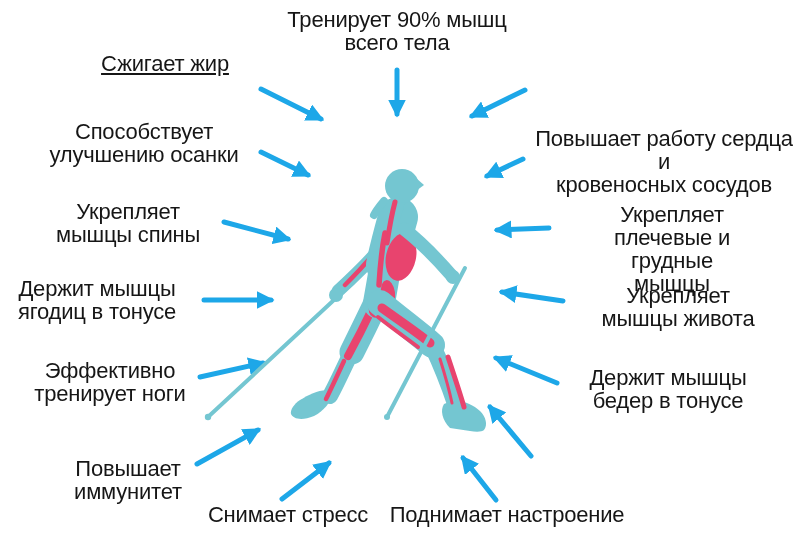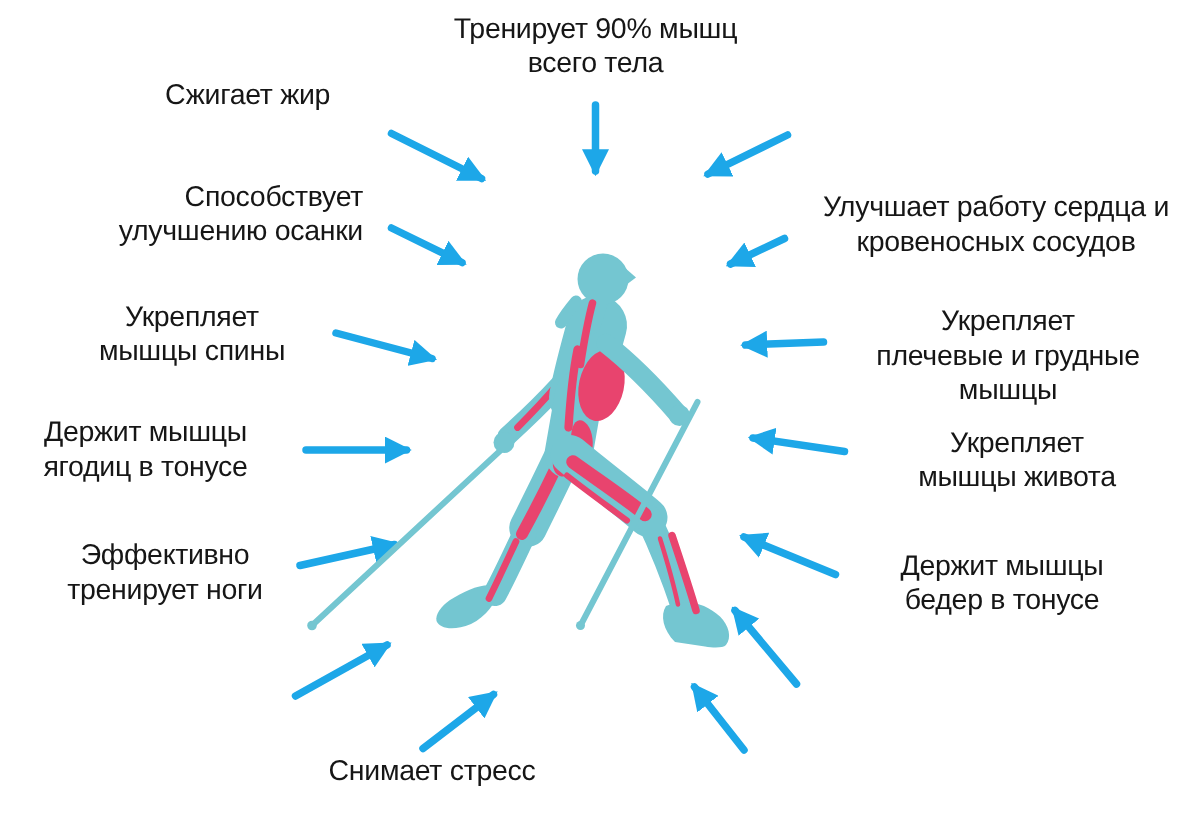--- a/index.html
+++ b/index.html
@@ -14,21 +14,21 @@
     position:relative;
     width:800px;height:544px;
     background:var(--bg);
     overflow:hidden;
     font-family:"Liberation Sans",sans-serif;
   }
   .label{
     position:absolute;
     white-space:pre-line;
     text-align:center;
-    font-size:19px;
+    font-size:22px;
     line-height:23px;
     color:var(--ink);
     letter-spacing:-0.2px;
   }
   .layer{position:absolute;left:0;top:0;}
   .arrow-line{stroke:var(--arrow);stroke-width:5;stroke-linecap:round;}
   .arrow-head-path{fill:var(--arrow);}
   .body-stroke{stroke:var(--body);fill:none;stroke-linecap:round;stroke-linejoin:round;}
   .body-fill{fill:var(--body);stroke:none;}
   .muscle-stroke{stroke:var(--muscle);fill:none;stroke-linecap:round;}
@@ -101,33 +101,36 @@
     <path class="muscle-stroke" d="M250,214 C255,230 259,244 262,258" stroke-width="3"></path>
 
     <line class="pole" x1="275" y1="123" x2="197" y2="272"></line>
     <circle class="body-fill" cx="197" cy="272" r="3"></circle>
     <path class="body-stroke" d="M214,84 C232,98 249,116 262,131" stroke-width="13"></path>
     <circle class="body-fill" cx="263" cy="132" r="7"></circle>
   </svg>
 
   <div class="label" style="left:267px;top:8px;width:260px;">Тренирует 90% мышц
 всего тела</div>
-  <div class="label" style="left:65px;top:52px;width:200px;">Сжигает жир</div>
-  <div class="label" style="left:22px;top:120px;width:220px;text-align:right;">Способствует
+  <div class="label" style="left:65px;top:52px;width:200px;text-decoration:underline;">Сжигает жир</div>
+  <div class="label" style="left:34px;top:120px;width:220px;">Способствует
 улучшению осанки</div>
-  <div class="label" style="left:530px;top:127px;width:268px;">Улучшает работу сердца и
+  <div class="label" style="left:530px;top:127px;width:268px;">Повышает работу сердца и
 кровеносных сосудов</div>
   <div class="label" style="left:38px;top:200px;width:180px;">Укрепляет
 мышцы спины</div>
   <div class="label" style="left:572px;top:203px;width:200px;">Укрепляет
 плечевые и грудные
 мышцы</div>
   <div class="label" style="left:7px;top:277px;width:180px;">Держит мышцы
 ягодиц в тонусе</div>
   <div class="label" style="left:578px;top:284px;width:200px;">Укрепляет
 мышцы живота</div>
   <div class="label" style="left:15px;top:359px;width:190px;">Эффективно
 тренирует ноги</div>
   <div class="label" style="left:568px;top:366px;width:200px;">Держит мышцы
 бедер в тонусе</div>
+  <div class="label" style="left:38px;top:457px;width:180px;">Повышает
+иммунитет</div>
   <div class="label" style="left:188px;top:503px;width:200px;">Снимает стресс</div>
+  <div class="label" style="left:387px;top:503px;width:240px;">Поднимает настроение</div>
 
 </div>
 
 </body></html>

